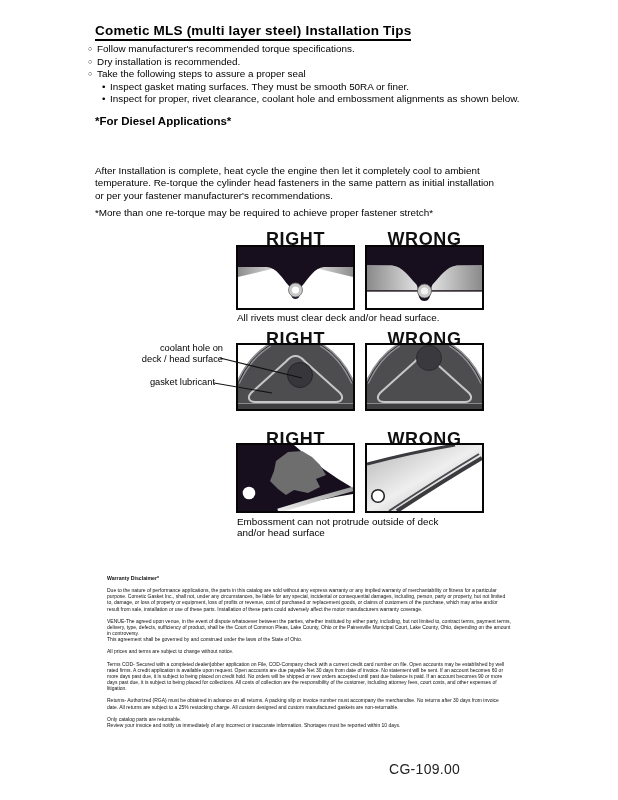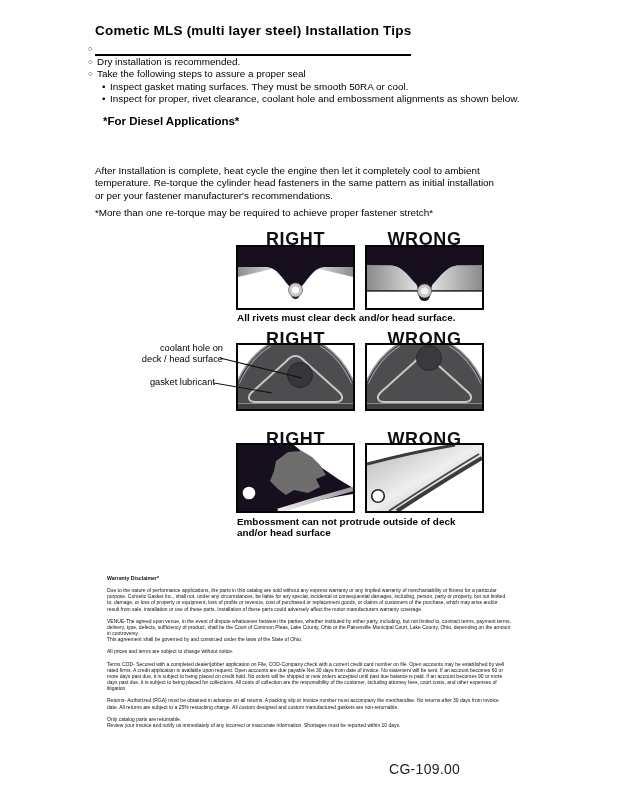--- a/index.html
+++ b/index.html
@@ -1,39 +1,39 @@
 <!DOCTYPE html>
 <html><head>
 <meta charset="utf-8">
 <style>
   html,body{margin:0;padding:0;background:#ffffff;}
   .page{position:relative;width:618px;height:800px;background:#fff;
         font-family:"Liberation Sans",sans-serif;color:#000;overflow:hidden;}
 
   .title{position:absolute;left:95px;top:23px;font-size:13.5px;font-weight:700;
-         letter-spacing:.2px;border-bottom:2px solid #000;padding-bottom:16px;}
+         letter-spacing:.2px;border-bottom:2px solid #000;padding-bottom:1px;}
 
   .bullets{position:absolute;left:88px;top:43px;font-size:9.9px;line-height:12.5px;}
   .brow{display:flex;}
   .mk{width:9px;flex:none;}
   .mk-o{font-size:7px;line-height:12.5px;}
   .sub .mk{margin-left:14px;width:8px;}
 
-  .diesel-h{position:absolute;left:95px;top:115px;font-size:11.5px;font-weight:700;margin-left:8px;}
+  .diesel-h{position:absolute;left:95px;top:115px;font-size:11.5px;font-weight:700;}
   .para{position:absolute;left:95px;width:440px;font-size:9.9px;line-height:12.3px;
         white-space:pre-line;}
   .p1{top:133px}.p2{top:165px}.note{top:207px}
 
   .dlabel{position:absolute;width:119px;text-align:center;font-size:18px;
           font-weight:600;letter-spacing:.6px;color:#101010;}
   .panel{position:absolute;width:115px;border:2px solid #050505;background:#fff;}
   .panel svg{display:block;width:100%;height:100%;}
   .h61{height:61px}.h64{height:64px}.h66{height:66px}
 
-  .cap{position:absolute;left:237px;font-size:9.9px;font-weight:700;
+  .cap{position:absolute;left:237px;font-size:9.9px;font-weight:400;
        line-height:10.6px;white-space:pre-line;}
 
   .sidelab{position:absolute;text-align:right;font-size:9.3px;line-height:11px;
            white-space:pre-line;}
   .sl1{left:118px;top:343px;width:105px;}
   .sl2{left:110px;top:377px;width:105px;}
   .ptr{position:absolute;left:214px;top:352px;z-index:5;}
 
   .fineprint{position:absolute;left:107px;top:575px;width:404px;font-size:5px;
              line-height:6.15px;color:#111;}
@@ -46,32 +46,33 @@
 </head>
 <body>
 
 <div class="page">
 
   <div class="title">Cometic MLS (multi layer steel) Installation Tips</div>
 
   <div class="bullets">
     <div class="brow">
       <span class="mk mk-o">○</span>
+      <span>Follow manufacturer's recommended torque specifications.</span>
     </div>
     <div class="brow">
       <span class="mk mk-o">○</span>
       <span>Dry installation is recommended.</span>
     </div>
     <div class="brow">
       <span class="mk mk-o">○</span>
       <span>Take the following steps to assure a proper seal</span>
     </div>
     <div class="brow sub">
       <span class="mk">•</span>
-      <span>Inspect gasket mating surfaces.  They must be smooth 50RA or cool.</span>
+      <span>Inspect gasket mating surfaces.  They must be smooth 50RA or finer.</span>
     </div>
     <div class="brow sub">
       <span class="mk">•</span>
       <span>Inspect for proper, rivet clearance, coolant hole and embossment alignments as shown below.</span>
     </div>
   </div>
 
   <div class="diesel-h">*For Diesel Applications*</div>
   <div class="para p2">After Installation is complete, heat cycle the engine then let it completely cool to ambient
 temperature. Re-torque the cylinder head fasteners in the same pattern as initial installation

